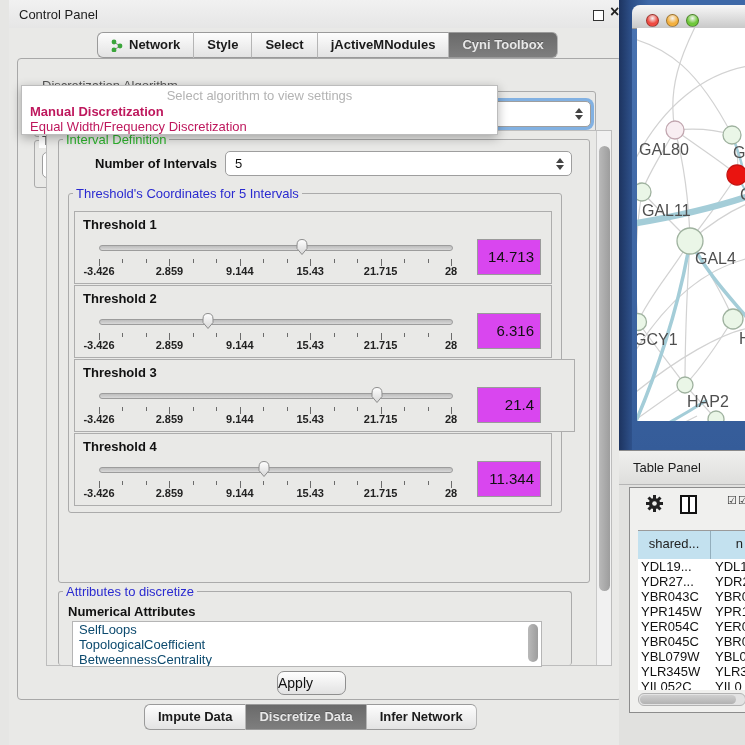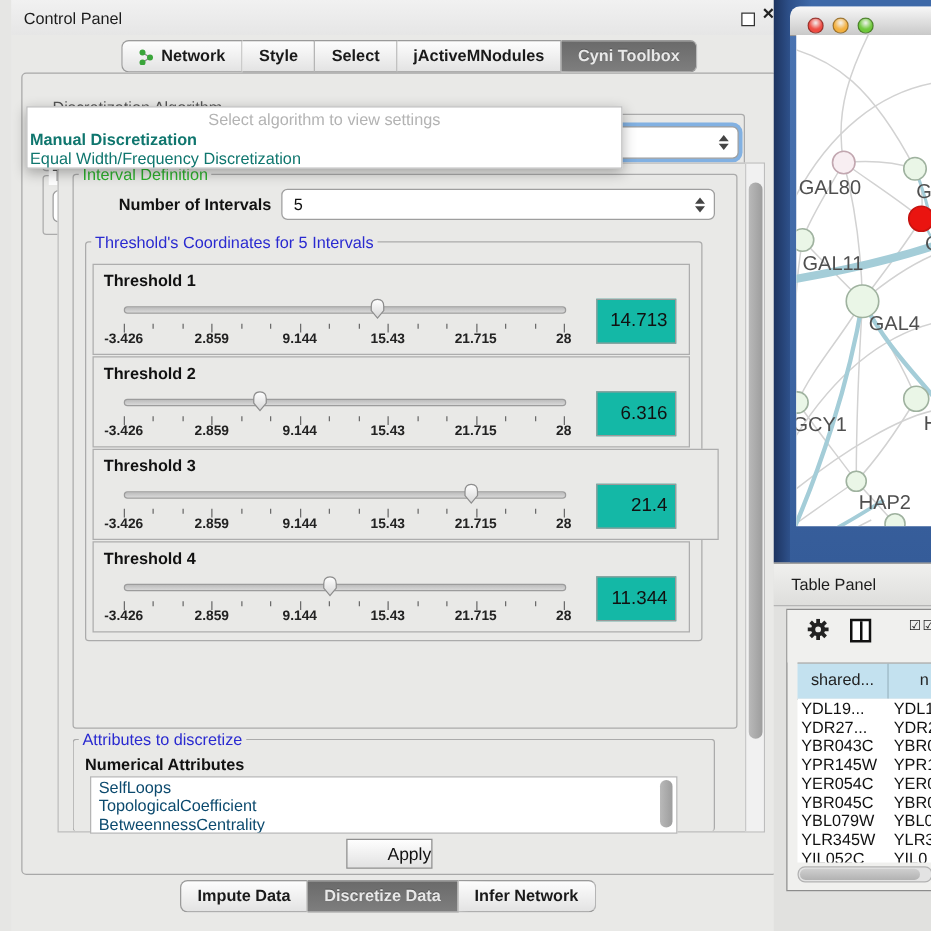--- a/index.html
+++ b/index.html
@@ -30,42 +30,42 @@
   .combo{position:absolute;background:#fff;border:1px solid #9e9e9e;border-radius:5px;font-size:13px;color:#111;
          display:flex;align-items:center;padding-left:9px;}
   .stepper{position:absolute;right:7px;top:50%;transform:translateY(-50%);display:flex;flex-direction:column;gap:2px;}
   .tri-up{width:0;height:0;border-left:4px solid transparent;border-right:4px solid transparent;border-bottom:5px solid #444;}
   .tri-down{width:0;height:0;border-left:4px solid transparent;border-right:4px solid transparent;border-top:5px solid #444;}
   .focus-ring{box-shadow:0 0 0 3px rgba(95,157,224,.75);}
   
   #algo-popup{left:12px;top:85px;width:475px;height:48px;background:#fff;border:1px solid #bcbcbc;
               box-shadow:0 3px 10px rgba(0,0,0,.30);z-index:30;font-size:13px;}
   #algo-popup .ph{text-align:center;color:#b3b3b3;height:16px;line-height:16px;margin-top:2px;}
-  #algo-popup .opt{height:15px;line-height:15px;padding-left:2px;color:#0f766e;}
+  #algo-popup .opt{height:15px;line-height:15px;padding-left:8px;color:#be185d;}
   #algo-popup .opt.sel{font-weight:bold;}
   
   #scroll-panel{left:37px;top:130px;width:564px;height:534px;border:1px solid #bdbdbd;background:#e9e9e7;}
   .vtrack{position:absolute;background:#f1f1f1;border-left:1px solid #c9c9c9;}
   .vthumb{position:absolute;background:linear-gradient(90deg,#b9b9b9,#9d9d9d);border-radius:6px;}
   
   .th-row{position:absolute;left:27px;width:476px;height:71px;border:1px solid #adadad;background:#e9e9e7;}
   .th-label{position:absolute;left:8px;top:5px;font-size:13px;font-weight:bold;color:#111;}
   .th-track{position:absolute;left:24px;top:33px;width:352px;height:4px;background:linear-gradient(#bdbdbd,#d8d8d8);
             border:1px solid #9c9c9c;border-radius:3px;}
   .tick{position:absolute;width:1px;background:#6b6b6b;}
   .sc-label{position:absolute;top:53px;font-size:11px;font-weight:bold;color:#222;transform:translateX(-50%);white-space:nowrap;}
-  .th-value{position:absolute;left:402px;top:27px;width:56px;height:34px;background:#14b8a6;border:1px solid #9a9a9a;
+  .th-value{position:absolute;left:402px;top:27px;width:56px;height:34px;background:#d946ef;border:1px solid #9a9a9a;
             font-size:15px;color:#111;text-align:right;line-height:34px;padding-right:6px;box-sizing:content-box;}
   .thumb{position:absolute;top:25px;}
   
   #attr-list{position:absolute;background:#fff;border:1px solid #b5b5b5;overflow:hidden;}
   .attr-item{font-size:13px;color:#0c4a6e;height:15px;line-height:15px;padding-left:6px;}
   
   #apply-btn{left:268px;top:671px;width:67px;height:22px;background:linear-gradient(#fefefe,#e2e2e2);
-             border:1px solid #8f8f8f;border-radius:0;font-size:14px;color:#111;text-align:right;line-height:22px;}
+             border:1px solid #8f8f8f;border-radius:7px;font-size:14px;color:#111;text-align:left;line-height:22px;}
   
   #right-region{left:619px;top:0;width:126px;height:745px;background:#e1e1df;}
   #desktop-blue{left:0;top:0;width:126px;height:450px;background:linear-gradient(90deg,#1d3460,#2d4f88 12px,#3e69a8 30px);}
   #net-window{left:13px;top:5px;width:113px;height:445px;background:linear-gradient(#4a74b2,#355c99);border-radius:8px 0 0 0;}
   #net-titlebar{left:0;top:0;width:113px;height:23px;background:linear-gradient(#f8f8f8,#c9c9c9);border-radius:8px 0 0 0;border-bottom:1px solid #979797;}
   .light{position:absolute;top:9px;width:13px;height:13px;border-radius:50%;}
   #net-canvas{left:5px;top:23px;width:108px;height:393px;background:#fff;overflow:hidden;}
   
   #tp-bar{left:0;top:450px;width:126px;height:33px;background:linear-gradient(#f0f0ee,#dededc);border-top:1px solid #8a8a8a;border-bottom:1px solid #b5b5b5;}
   #tp-title{left:14px;top:9px;font-size:13px;color:#1c1c1c;}

